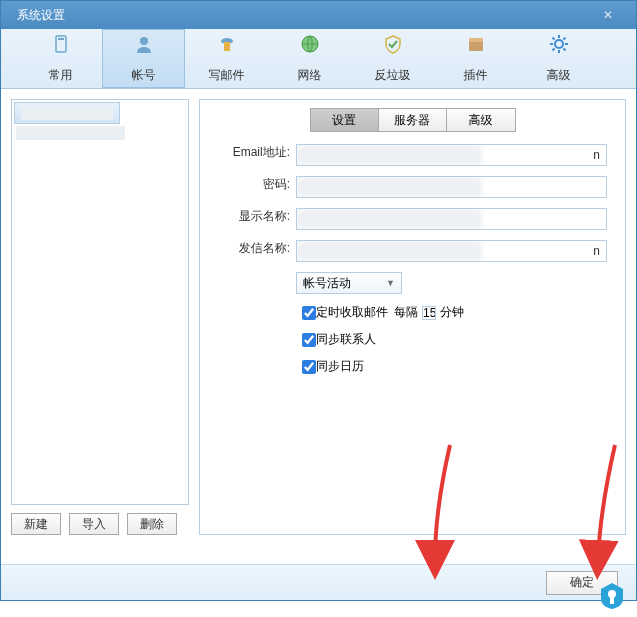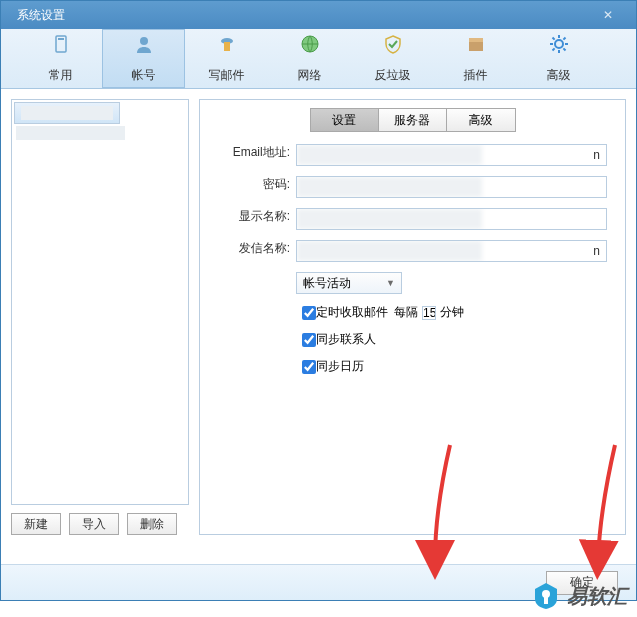--- a/index.html
+++ b/index.html
@@ -229,14 +229,13 @@
       <path d="M45 5 Q30 70 28 120" stroke="#e53935" stroke-width="4" fill="none" marker-end="url(#ah2)"></path>
     </svg>
 </div>
 
 <div class="watermark">
   <svg width="30" height="30">
       <path d="M15 2l11 6v10c0 6-6 9-11 10C10 27 4 24 4 18V8z" fill="#2aa3d9"></path>
       <circle cx="15" cy="13" r="4" fill="#fff"></circle>
       <rect x="13" y="15" width="4" height="8" fill="#fff"></rect>
     </svg>
-  <span class="txt">易软汇</span>
 </div>
 
 </body></html>

